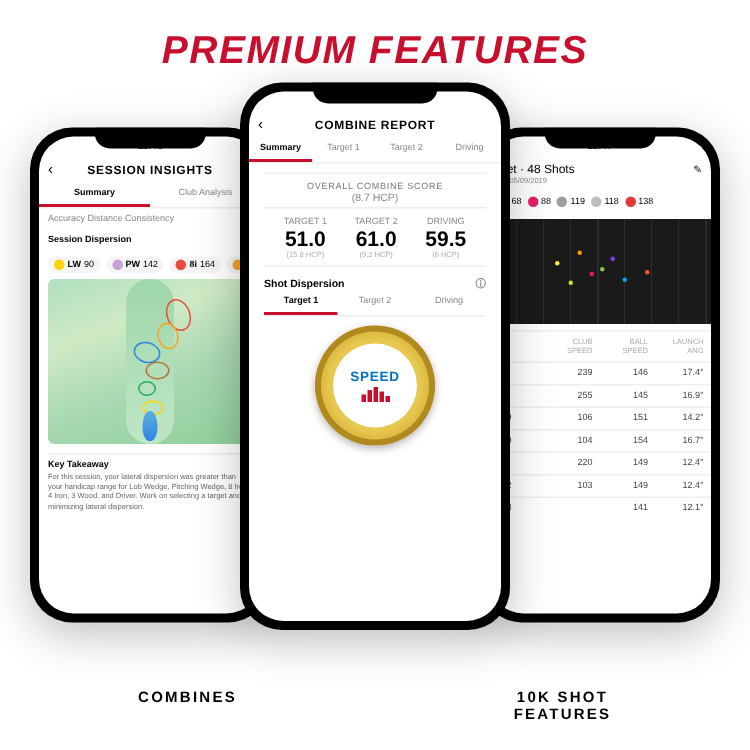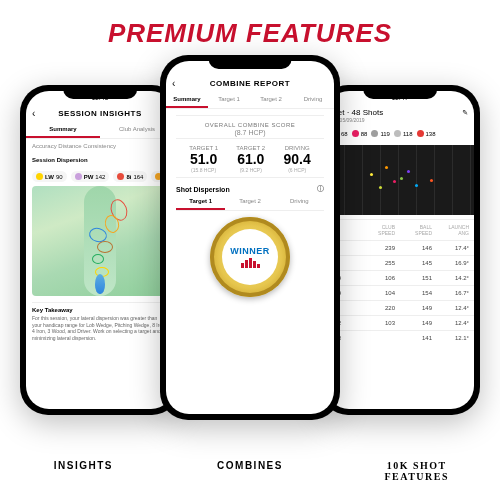--- a/index.html
+++ b/index.html
@@ -242,21 +242,21 @@
     display: flex;
     justify-content: space-around;
     width: 100%;
     position: absolute;
     bottom: 18px;
     font-size: 10px;
     font-weight: 700;
     letter-spacing: 1.5px;
   }
   .captions div { text-align: center; flex:1;}
-  .captions .multi { line-height: 1.1; font-family: Liberation Serif, serif; }
+  .captions .multi { line-height: 1.1; }
 </style>
 </head>
 <body>
 
 <div class="hero-title">PREMIUM FEATURES</div>
 
 <div class="phones">
 
   <div class="phone left">
     <div class="notch"></div>
@@ -335,36 +335,36 @@
           <div class="tv">51.0</div>
           <div class="th">(15.8 HCP)</div>
         </div>
         <div class="col">
           <div class="tl">TARGET 2</div>
           <div class="tv">61.0</div>
           <div class="th">(9.2 HCP)</div>
         </div>
         <div class="col">
           <div class="tl">DRIVING</div>
-          <div class="tv">90.4</div>
+          <div class="tv">59.5</div>
           <div class="th">(6 HCP)</div>
         </div>
       </div>
       <div class="disp-header">
         <span>Shot Dispersion</span>
         <span style="color:#888">ⓘ</span>
       </div>
       <div class="tabs" style="margin:0 10px">
         <div class="active">Target 1</div>
         <div>Target 2</div>
         <div>Driving</div>
       </div>
       <div class="badge">
         <div class="inner">
-          <div class="w">WINNER</div>
+          <div class="w">SPEED</div>
           <div class="bars">
             <span style="height:5px"></span>
               <span style="height:8px"></span>
               <span style="height:10px"></span>
               <span style="height:7px"></span>
               <span style="height:4px"></span>
           </div>
         </div>
       </div>
     </div>
@@ -463,18 +463,17 @@
             <div>141</div>
             <div>12.1°</div>
           </div>
       </div>
     </div>
   </div>
 
 </div>
 
 <div class="captions">
-  <div>INSIGHTS</div>
   <div>COMBINES</div>
   <div class="multi">
     <span>10K SHOT</span><br><span>FEATURES</span>
   </div>
 </div>
 
 </body></html>

